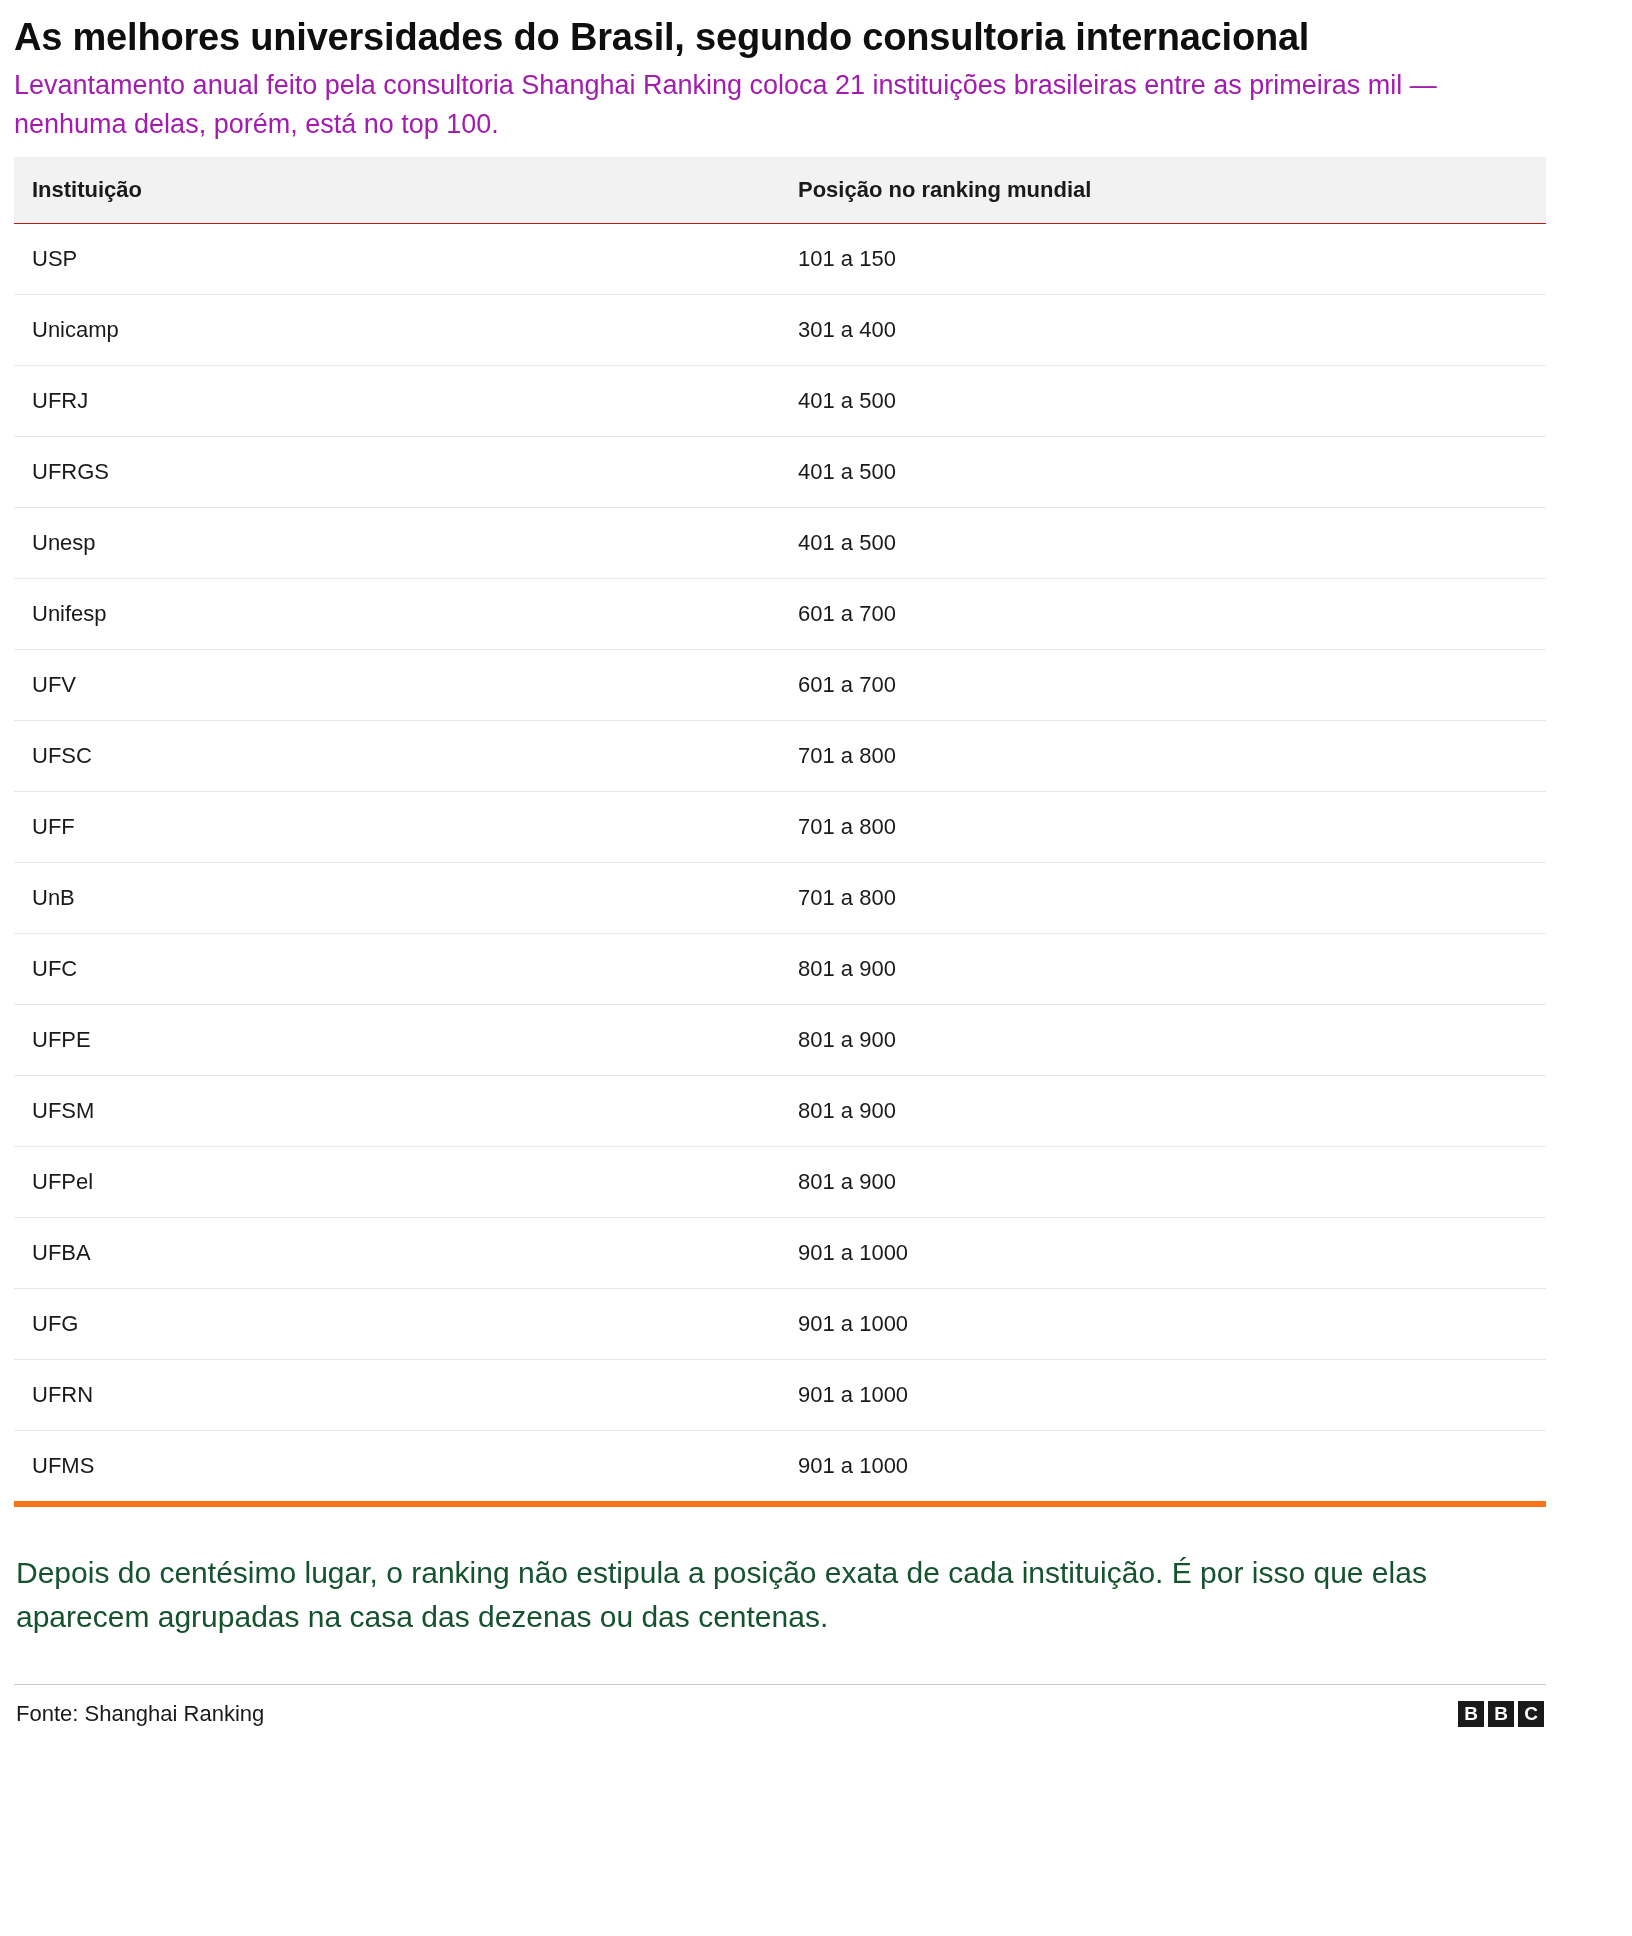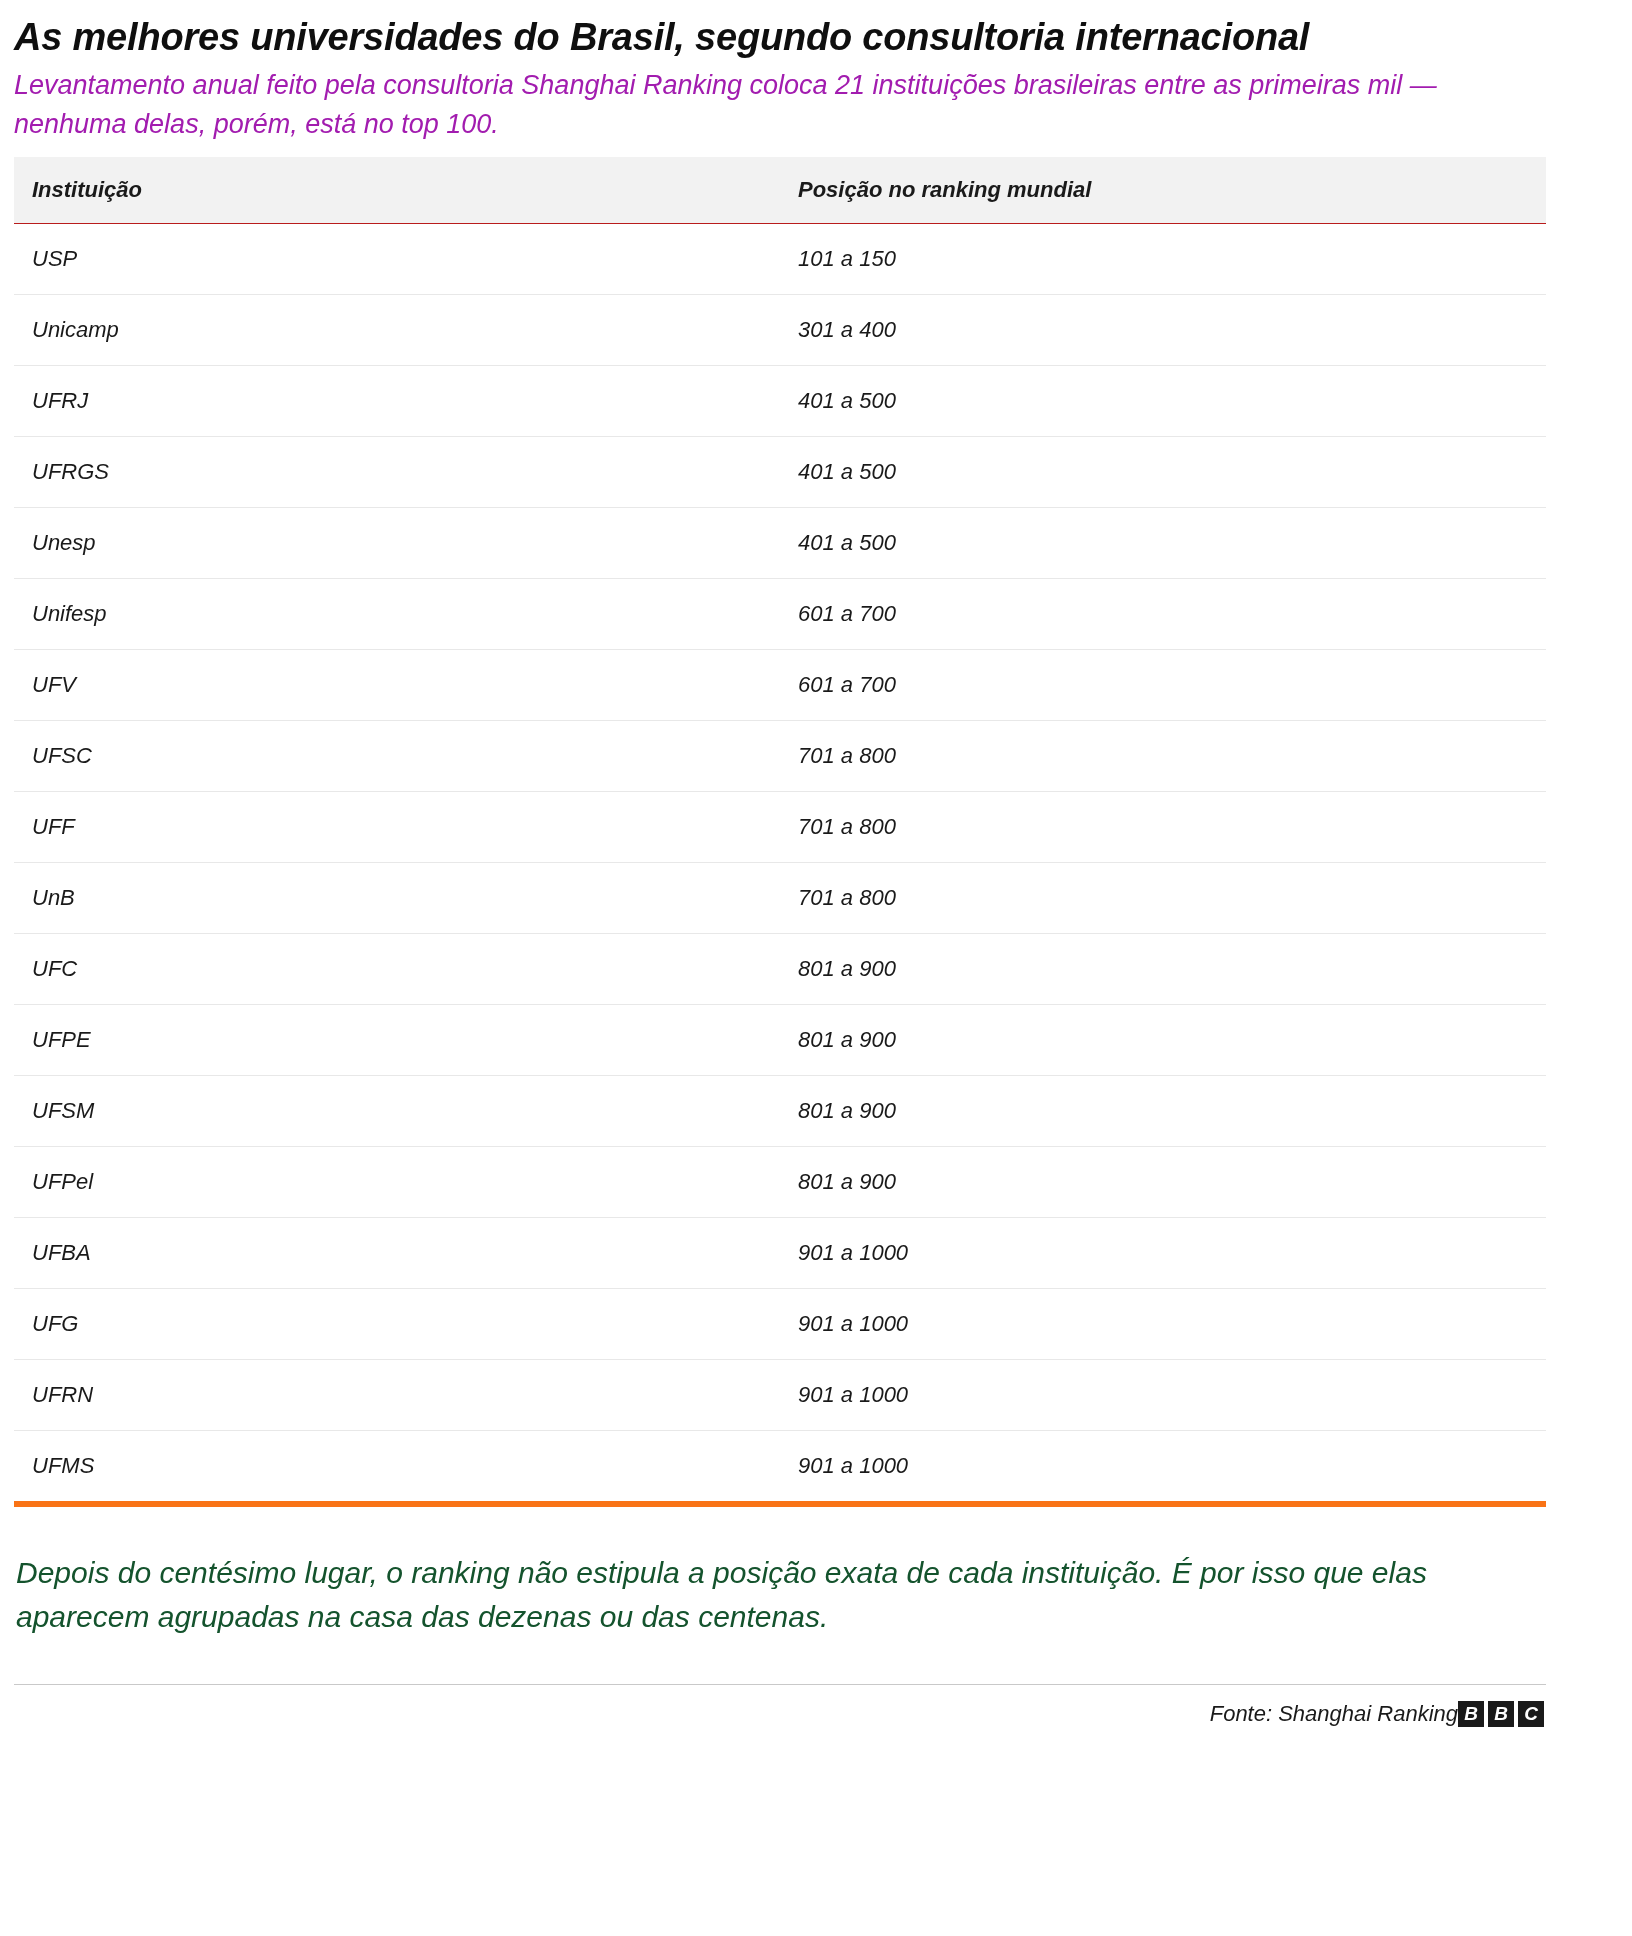--- a/index.html
+++ b/index.html
@@ -11,21 +11,20 @@
     width: 1632px;
     min-height: 1936px;
     font-family: "Liberation Sans", sans-serif;
     color: #141414;
     -webkit-font-smoothing: antialiased;
   }
   .page {
     width: 1560px;
     box-sizing: border-box;
     padding: 10px 14px 0 14px;
-    font-style: italic;
   }
   .headline {
     font-size: 38px;
     line-height: 1.22;
     font-weight: bold;
     letter-spacing: -0.2px;
     margin: 4px 0 6px 0;
     color: #0f0f0f;
   }
   .subhead {
@@ -68,21 +67,21 @@
     color: #14532d;
     padding: 14px 2px 16px 2px;
     max-width: 1520px;
   }
   .source-bar {
     border-top: 1px solid #c9c9c9;
     margin-top: 2px;
     padding: 16px 2px 10px 2px;
     display: flex;
     align-items: center;
-    justify-content: flex-end;
+    justify-content: space-between;
   }
   .source-text {
     font-size: 22px;
     color: #1a1a1a;
   }
   .bbc-logo {
     display: flex;
     gap: 4px;
   }
   .bbc-logo span {

